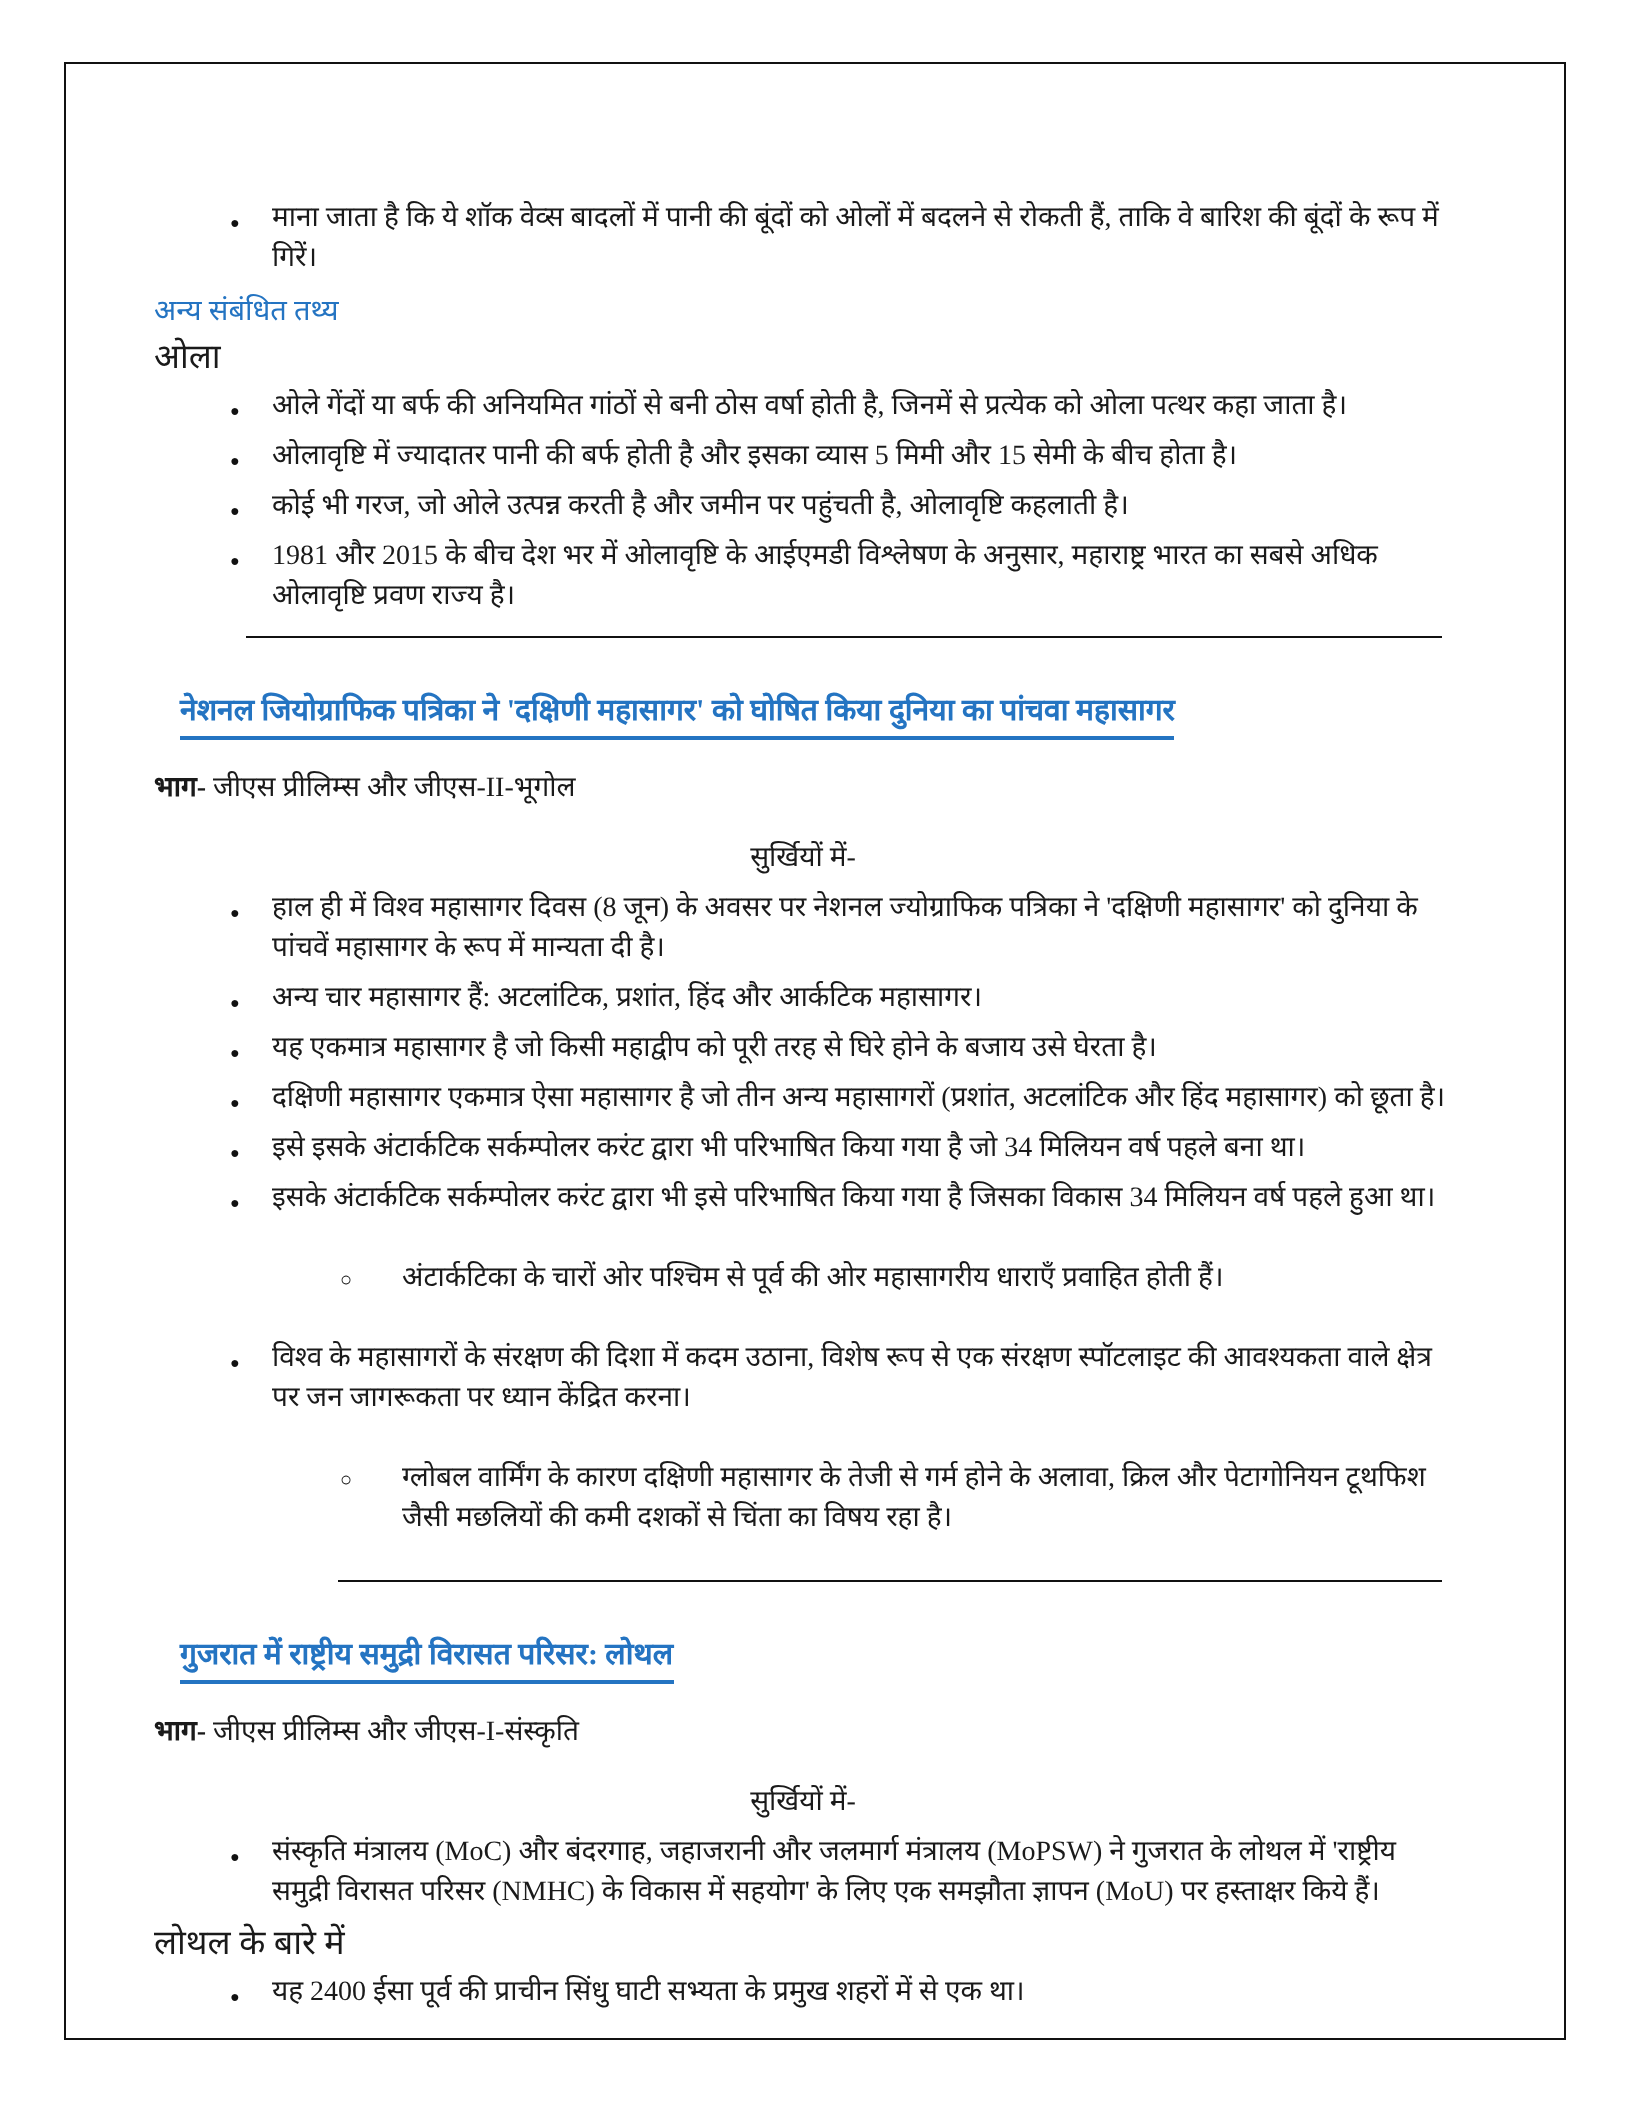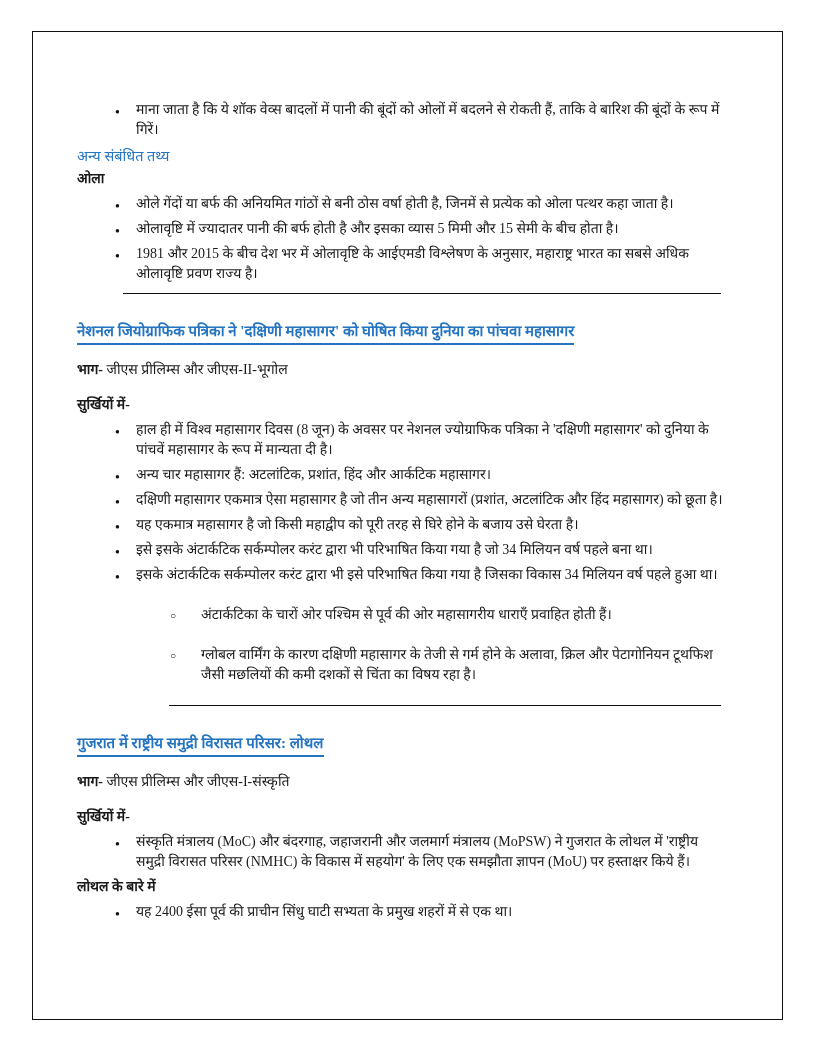--- a/index.html
+++ b/index.html
@@ -58,47 +58,48 @@
     font-size: 10px;
     color: #111;
   }
   .h-blue {
     color: var(--accent, #2474c2);
     font-weight: normal;
     font-size: 14.5px;
     margin: 6px 0 2px 0;
   }
   .h-bold {
-    font-weight: bold;
-    font-size: 14px;
+    font-weight: normal;
+    font-size: 17px;
     margin: 3px 0;
   }
   .h-link-wrap {
-    margin: 26px 0 5px 0;
+    margin: 26px 0 5px 13px;
   }
   .h-link {
     display: inline-block;
     color: var(--accent, #2474c2);
     font-weight: bold;
     font-size: 15px;
     line-height: 22px;
     text-decoration: none;
     border-bottom: 2px solid var(--accent, #2474c2);
     padding-bottom: 1px;
     cursor: pointer;
   }
   .part {
     margin: 15px 0;
   }
   .part .lbl {
     font-weight: bold;
   }
   .meta-bold {
-    font-weight: bold;
+    font-weight: normal;
     margin: 3px 0;
+    text-align: center;
   }
   .sep {
     height: 0;
     border-top: 1.5px solid #111111;
     margin-top: 9px;
   }
   .sep-a { margin-left: 46px; width: 598px; }
   .sep-b { margin-left: 92px; width: 552px; }
 </style>
 </head>
@@ -115,20 +116,23 @@
 
     <div class="h-bold">ओला</div>
 
     <div class="b1">
       <span>ओले गेंदों या बर्फ की अनियमित गांठों से बनी ठोस वर्षा होती है, जिनमें से प्रत्येक को ओला पत्थर कहा जाता है।</span>
     </div>
     <div class="b1">
       <span>ओलावृष्टि में ज्यादातर पानी की बर्फ होती है और इसका व्यास 5 मिमी और 15 सेमी के बीच होता है।</span>
     </div>
     <div class="b1">
+      <span>कोई भी गरज, जो ओले उत्पन्न करती है और जमीन पर पहुंचती है, ओलावृष्टि कहलाती है।</span>
+    </div>
+    <div class="b1">
       <span>1981 और 2015 के बीच देश भर में ओलावृष्टि के आईएमडी विश्लेषण के अनुसार, महाराष्ट्र भारत का सबसे अधिक ओलावृष्टि प्रवण राज्य है।</span>
     </div>
 
     <div class="sep sep-a"></div>
 
     <div class="h-link-wrap">
       <a class="h-link">नेशनल जियोग्राफिक पत्रिका ने 'दक्षिणी महासागर' को घोषित किया दुनिया का पांचवा महासागर</a>
     </div>
 
     <div class="part">
@@ -138,36 +142,39 @@
 
     <div class="b1">
       <span>हाल ही में विश्व महासागर दिवस (8 जून) के अवसर पर नेशनल ज्योग्राफिक पत्रिका ने 'दक्षिणी महासागर' को दुनिया के पांचवें महासागर के रूप में मान्यता दी है।</span>
     </div>
     <div class="b1">
       <span>अन्य चार महासागर हैं: अटलांटिक, प्रशांत, हिंद और आर्कटिक महासागर।</span>
     </div>
 
 
     <div class="b1">
-      <span>दक्षिणी महासागर एकमात्र ऐसा महासागर है जो तीन अन्य महासागरों (प्रशांत, अटलांटिक और हिंद महासागर) को छूता है।</span>
+      <span>यह एकमात्र महासागर है जो किसी महाद्वीप को पूरी तरह से घिरे होने के बजाय उसे घेरता है।</span>
     </div>
     <div class="b1">
-      <span>यह एकमात्र महासागर है जो किसी महाद्वीप को पूरी तरह से घिरे होने के बजाय उसे घेरता है।</span>
+      <span>दक्षिणी महासागर एकमात्र ऐसा महासागर है जो तीन अन्य महासागरों (प्रशांत, अटलांटिक और हिंद महासागर) को छूता है।</span>
     </div>
     <div class="b1">
       <span>इसे इसके अंटार्कटिक सर्कम्पोलर करंट द्वारा भी परिभाषित किया गया है जो 34 मिलियन वर्ष पहले बना था।</span>
     </div>
     <div class="b1">
       <span>इसके अंटार्कटिक सर्कम्पोलर करंट द्वारा भी इसे परिभाषित किया गया है जिसका विकास 34 मिलियन वर्ष पहले हुआ था।</span>
     </div>
     <div class="b2">
       <span>अंटार्कटिका के चारों ओर पश्चिम से पूर्व की ओर महासागरीय धाराएँ प्रवाहित होती हैं।</span>
     </div>
 
 
+    <div class="b1">
+      <span>विश्व के महासागरों के संरक्षण की दिशा में कदम उठाना, विशेष रूप से एक संरक्षण स्पॉटलाइट की आवश्यकता वाले क्षेत्र पर जन जागरूकता पर ध्यान केंद्रित करना।</span>
+    </div>
     <div class="b2">
       <span>ग्लोबल वार्मिंग के कारण दक्षिणी महासागर के तेजी से गर्म होने के अलावा, क्रिल और पेटागोनियन टूथफिश जैसी मछलियों की कमी दशकों से चिंता का विषय रहा है।</span>
     </div>
 
     <div class="sep sep-b"></div>
 
     <div class="h-link-wrap">
       <a class="h-link">गुजरात में राष्ट्रीय समुद्री विरासत परिसर: लोथल</a>
     </div>
 

